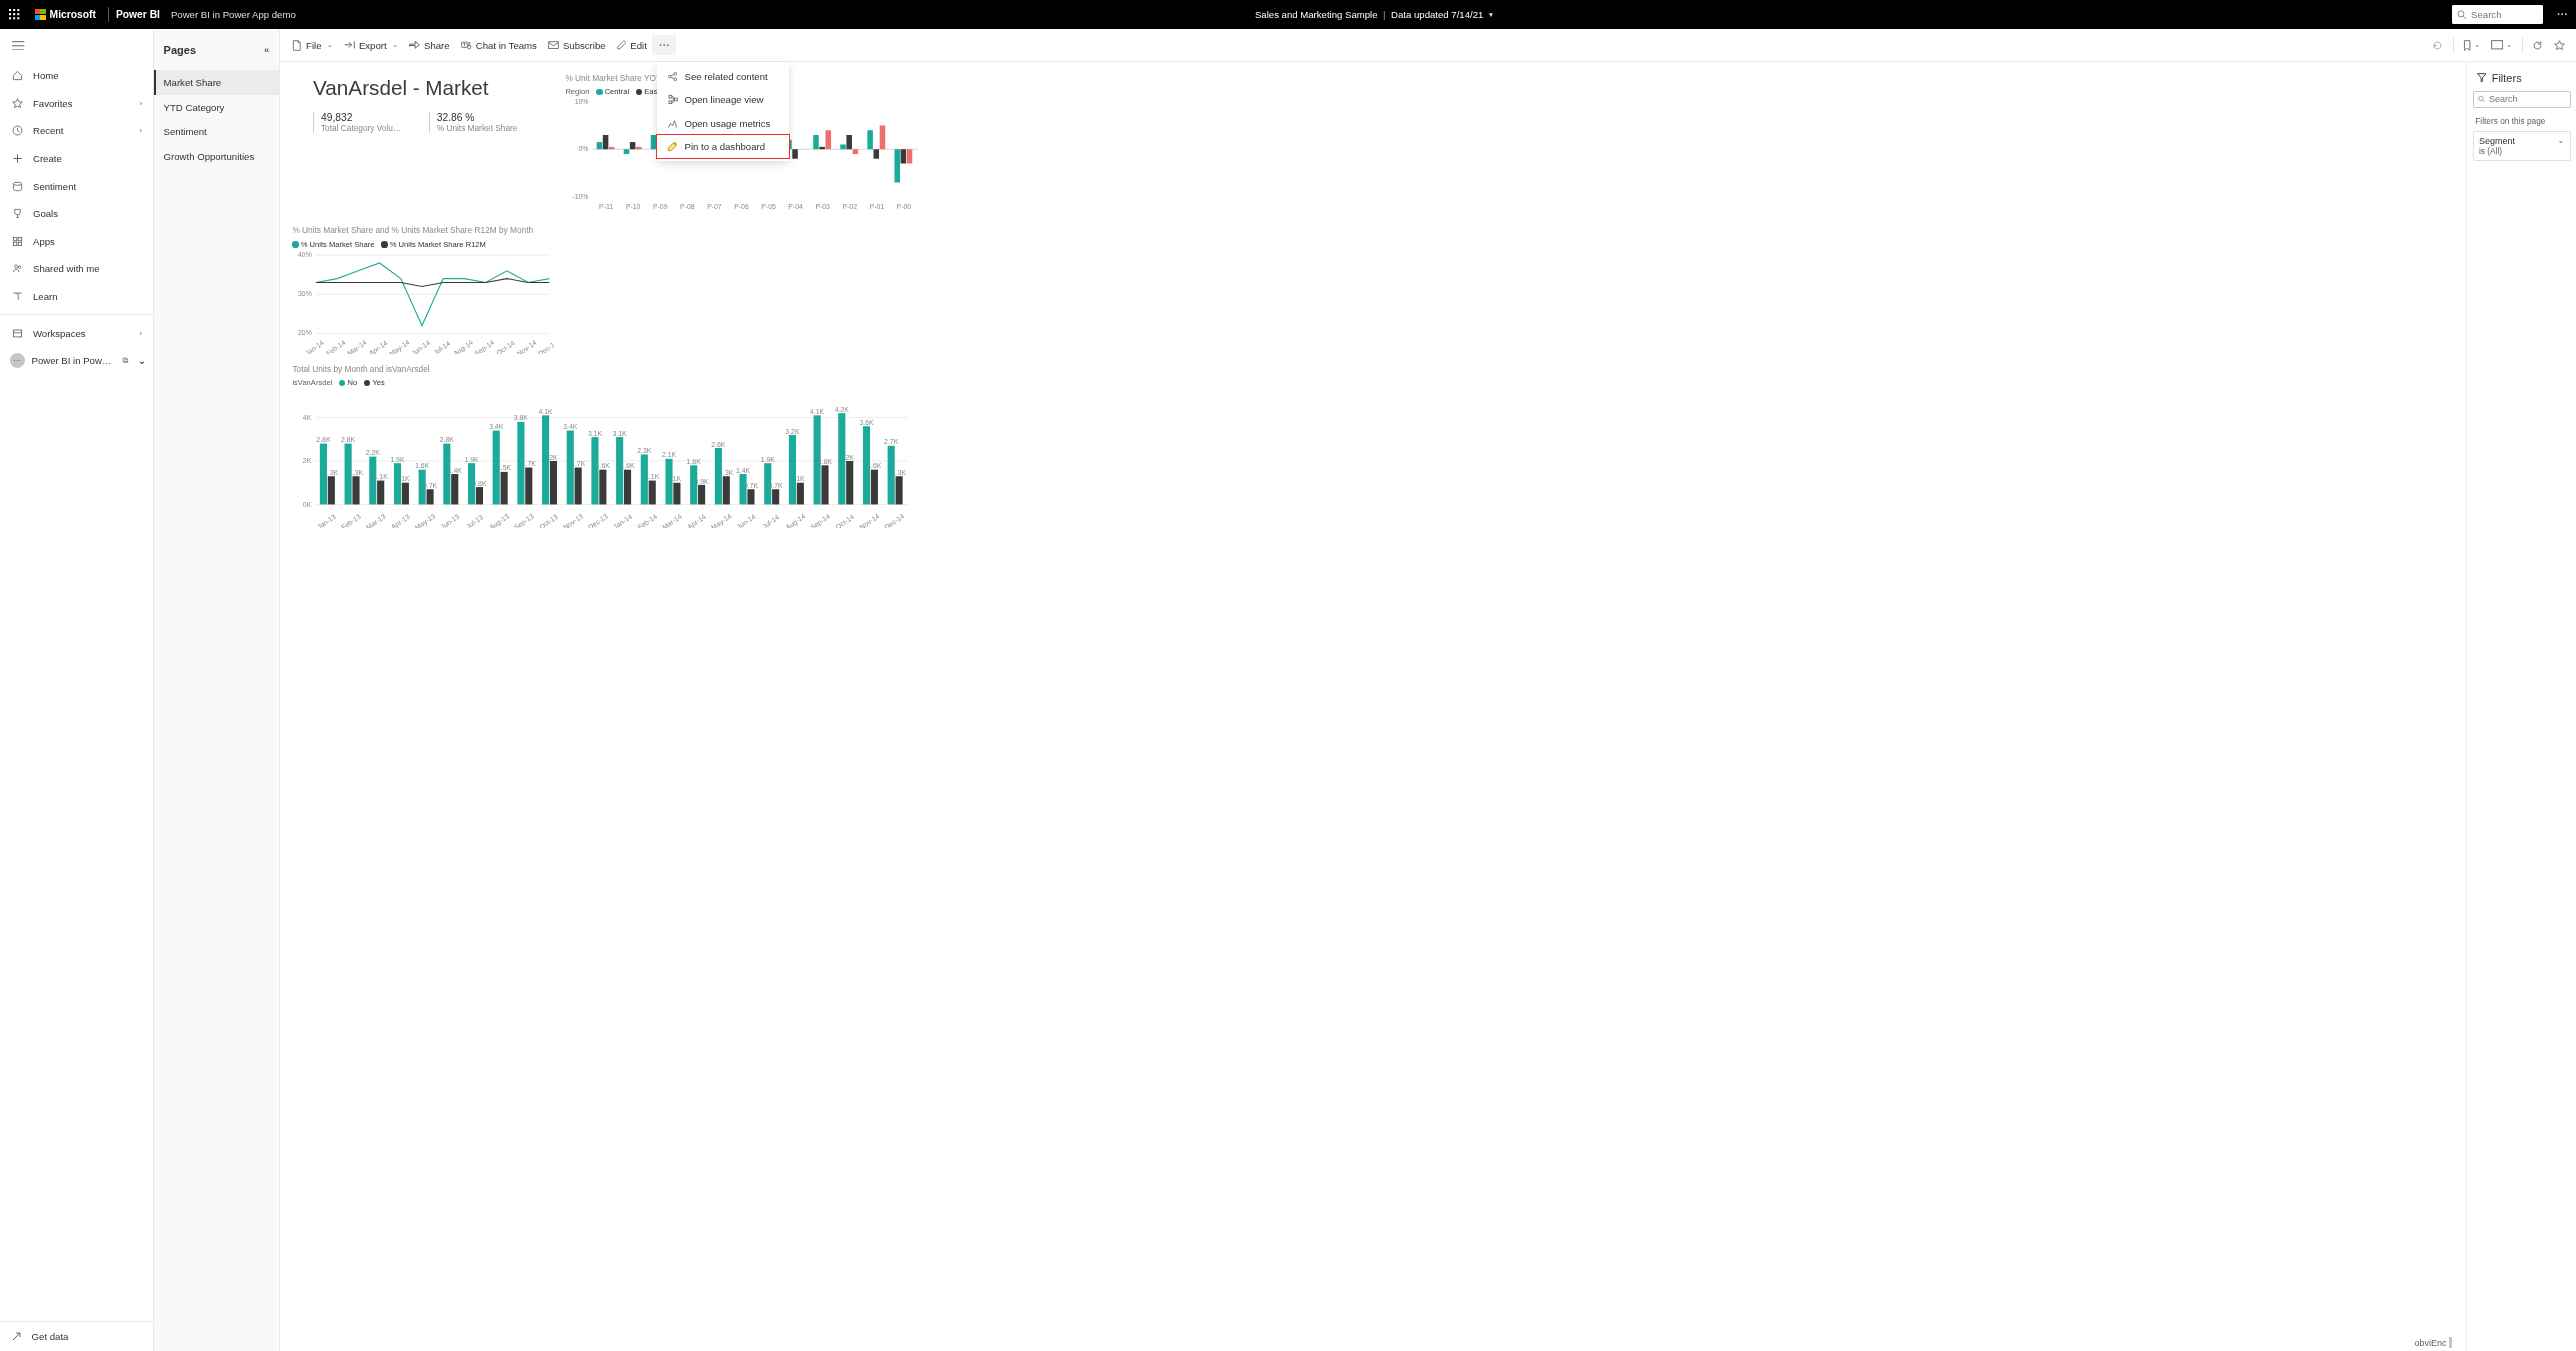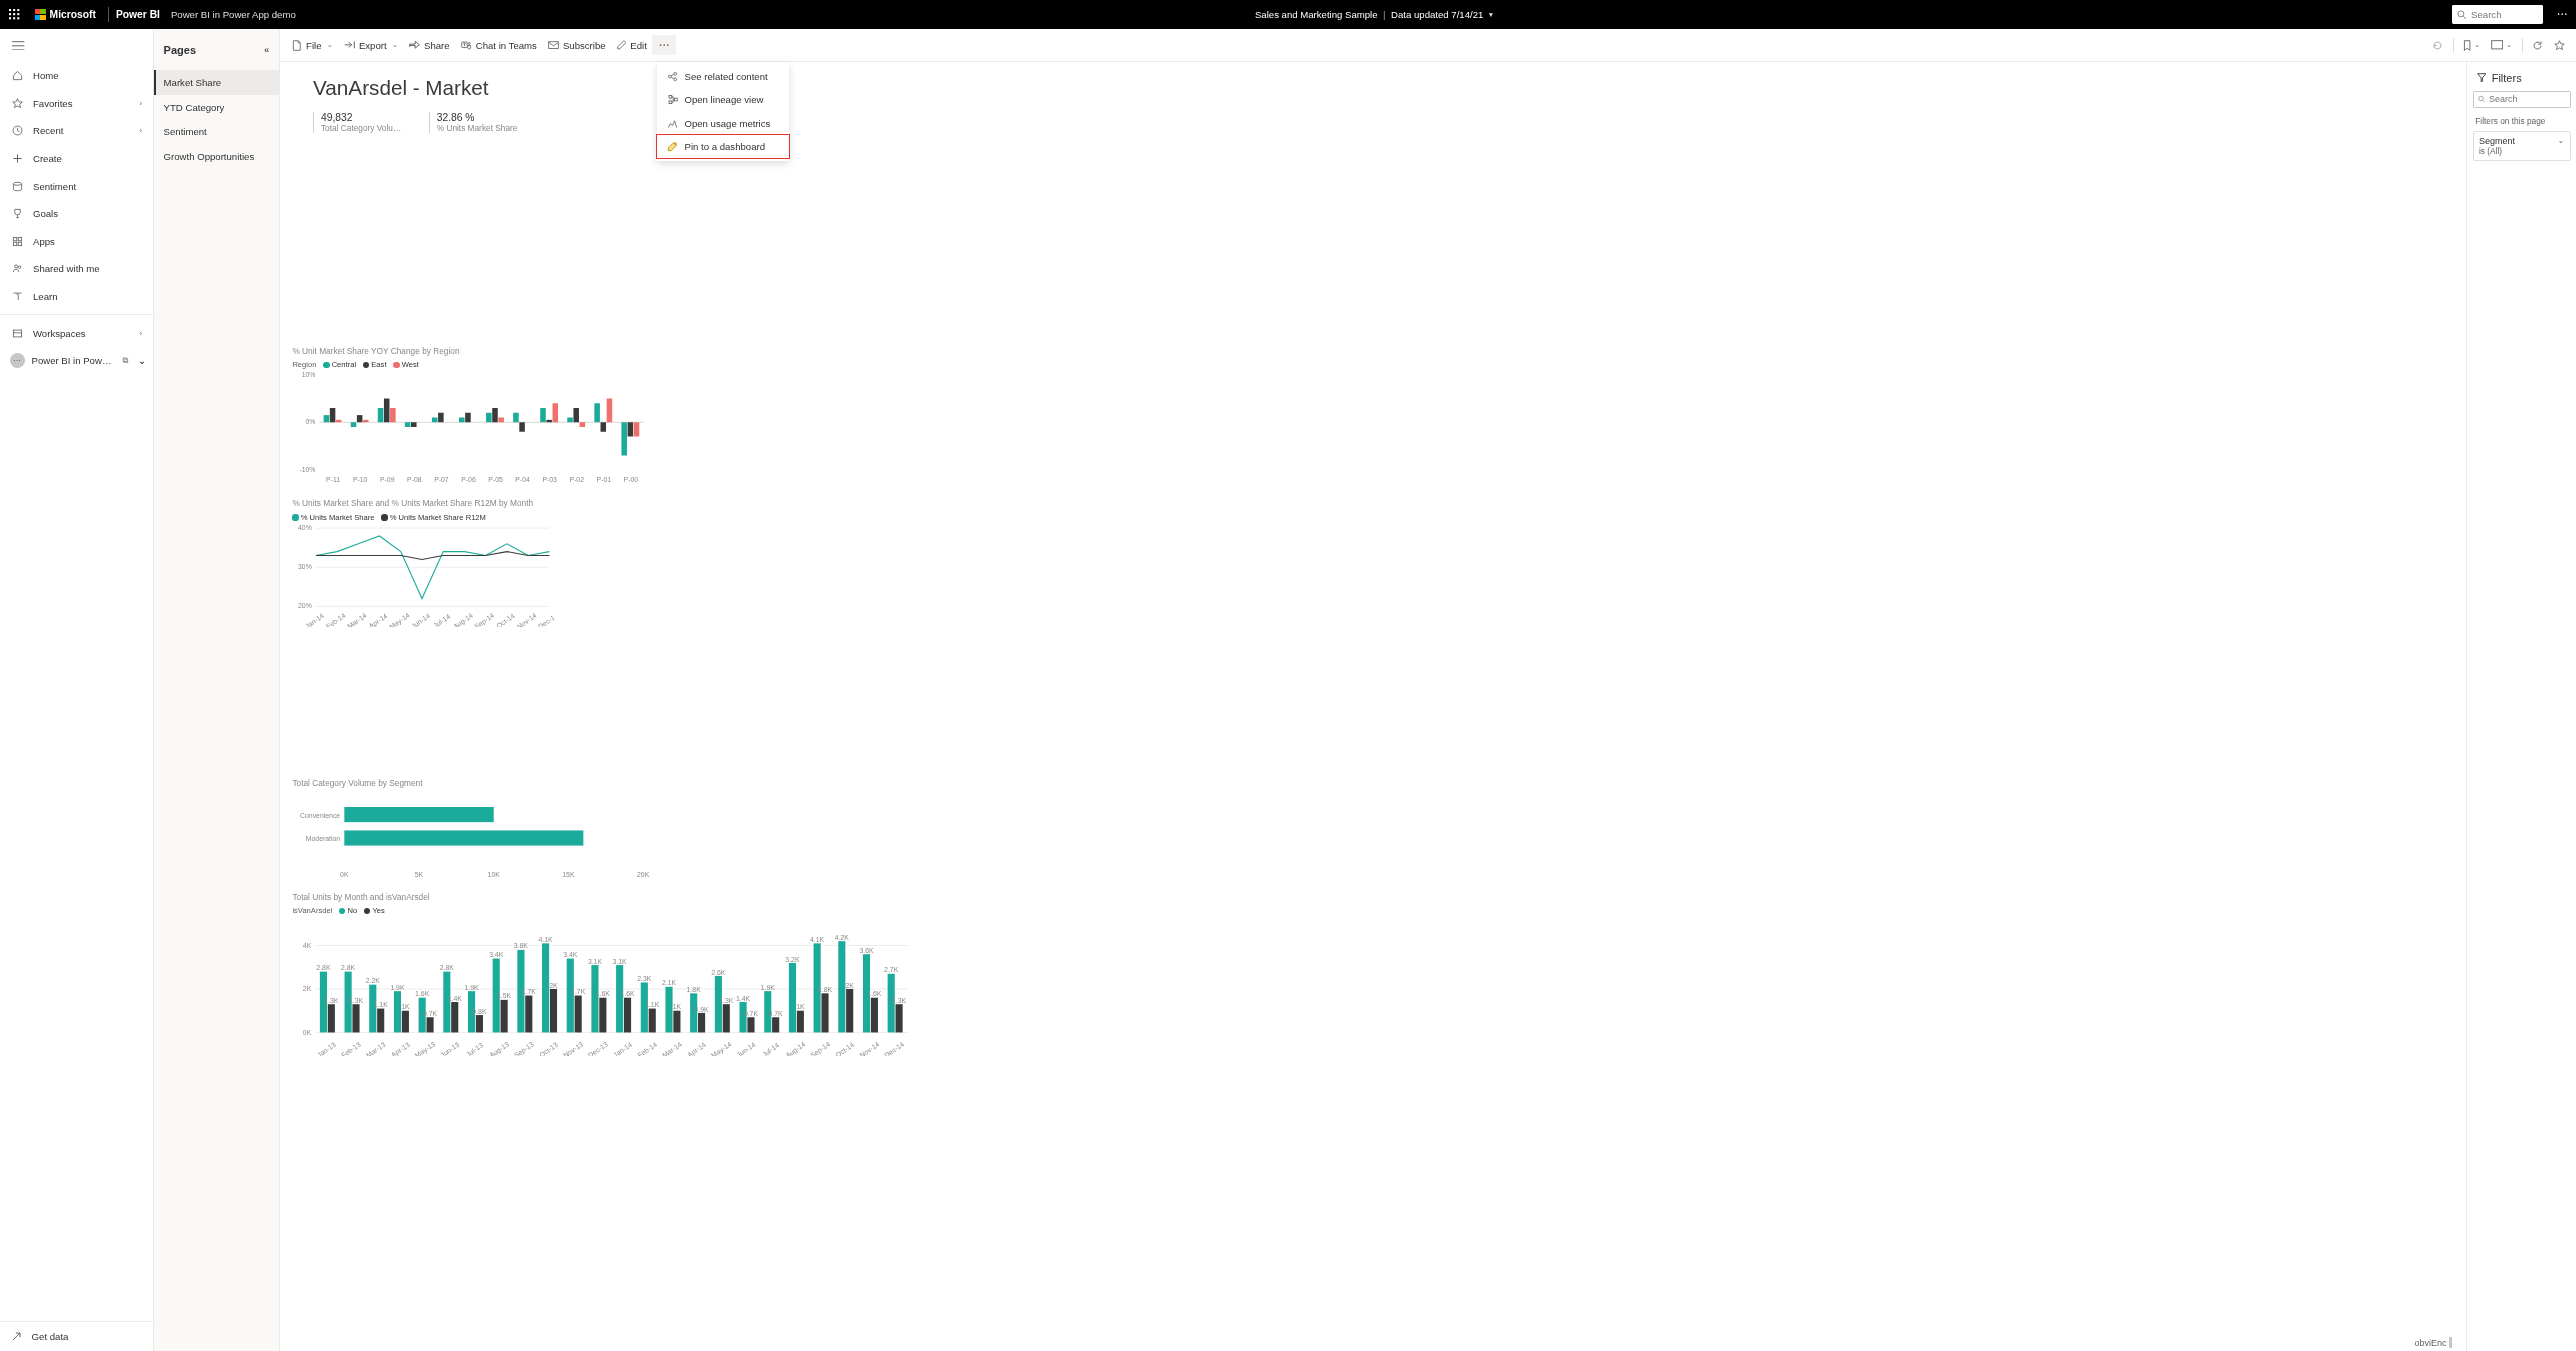--- a/index.html
+++ b/index.html
@@ -80,21 +80,21 @@
 
 
 .canvas { flex:1; overflow:auto; padding:11px 12.4px 2.8px; position:relative;}
 .report-title{ font-size:20.7px; font-weight:400; color:#3a3a3a; margin:2.8px 0 12.4px 20.7px; display:flex; align-items:center;}
 
 .kpis{ display:flex; gap:27.6px; margin:0 0 13.8px 20.7px;}
 .kpi{ border-left:1.4px solid #d2d0ce; padding-left:6.9px;}
 .kpi .v{ font-size:10.3px; color:#323130;}
 .kpi .l{ font-size:8.3px; color:#8a8886;}
 
-.row{ display:flex; gap:18px; margin-bottom:9.6px;flex-direction:column;}
+.row{ display:flex; gap:18px; margin-bottom:9.6px;}
 .viz{ flex:1; min-width:0;}
 .viz-title{ font-size:8.3px; color:#8a8886; margin-bottom:4.1px;}
 .legend{ font-size:7.6px; display:flex; gap:6.9px; align-items:center; margin-bottom:2.8px;}
 .legend .dot{ width:6.2px; height:6.2px; border-radius:50%; display:inline-block; margin-right:2.1px; vertical-align:middle;}
 .legend .lbl{ color:#605e5c;}
 
 .chart{ position:relative; }
 .axis-label{ font-size:10px; fill:#8a8886;}
 .gridline{ stroke:#e5e5e5; stroke-width:1;}
 .axis-line{ stroke:#c8c6c4; stroke-width:1;}
@@ -538,34 +538,20 @@
                 <text x="95.81818181818181" y="144" text-anchor="middle" class="axis-label" transform="rotate(-35 95.81818181818181 144)">Mar-14</text>
                 <text x="126.72727272727273" y="144" text-anchor="middle" class="axis-label" transform="rotate(-35 126.72727272727273 144)">Apr-14</text>
                 <text x="157.63636363636363" y="144" text-anchor="middle" class="axis-label" transform="rotate(-35 157.63636363636363 144)">May-14</text>
                 <text x="188.54545454545453" y="144" text-anchor="middle" class="axis-label" transform="rotate(-35 188.54545454545453 144)">Jun-14</text>
                 <text x="219.45454545454547" y="144" text-anchor="middle" class="axis-label" transform="rotate(-35 219.45454545454547 144)">Jul-14</text>
                 <text x="250.36363636363637" y="144" text-anchor="middle" class="axis-label" transform="rotate(-35 250.36363636363637 144)">Aug-14</text>
                 <text x="281.27272727272725" y="144" text-anchor="middle" class="axis-label" transform="rotate(-35 281.27272727272725 144)">Sep-14</text>
                 <text x="312.1818181818182" y="144" text-anchor="middle" class="axis-label" transform="rotate(-35 312.1818181818182 144)">Oct-14</text>
                 <text x="343.09090909090907" y="144" text-anchor="middle" class="axis-label" transform="rotate(-35 343.09090909090907 144)">Nov-14</text>
                 <text x="374" y="144" text-anchor="middle" class="axis-label" transform="rotate(-35 374 144)">Dec-14</text>
-              </svg>
-          </div>
-          <div class="viz">
-            <div class="viz-title">Total Category Volume by Segment</div>
-            <svg id="seg-svg" class="chart" width="358" height="90" viewBox="0 0 520 130">
-                <text x="70" y="35.4" text-anchor="end" class="axis-label">Convenience</text>
-                <rect x="76" y="20" width="217" height="22" fill="#1aab9b"></rect>
-                <text x="70" y="69.4" text-anchor="end" class="axis-label">Moderation</text>
-                <rect x="76" y="54" width="347.2" height="22" fill="#1aab9b"></rect>
-                <text x="76" y="122" text-anchor="middle" class="axis-label">0K</text>
-                <text x="184.5" y="122" text-anchor="middle" class="axis-label">5K</text>
-                <text x="293" y="122" text-anchor="middle" class="axis-label">10K</text>
-                <text x="401.5" y="122" text-anchor="middle" class="axis-label">15K</text>
-                <text x="510" y="122" text-anchor="middle" class="axis-label">20K</text>
               </svg>
           </div>
         </div>
 
         <div class="viz">
           <div class="viz-title">Total Units by Month and isVanArsdel</div>
           <div class="legend" id="units-legend">
               <span class="lbl">isVanArsdel</span>
               <span><span class="dot" style="background:#1aab9b"></span>No</span>
               <span><span class="dot" style="background:#3a3a3a"></span>Yes</span>

